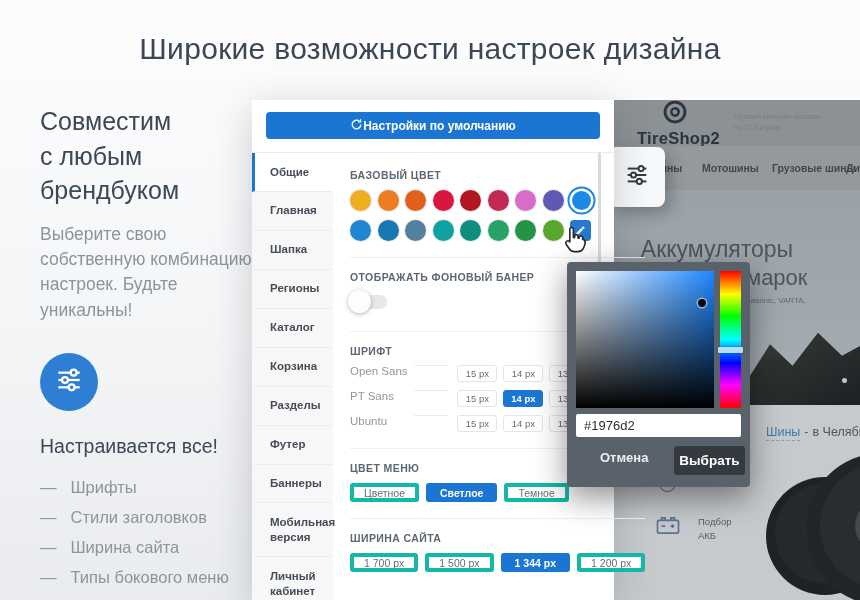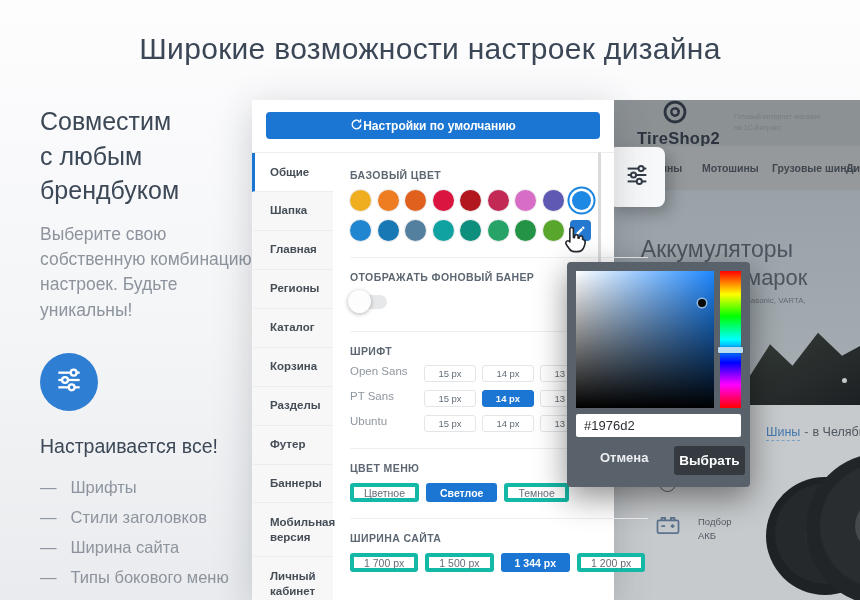--- a/index.html
+++ b/index.html
@@ -99,21 +99,21 @@
   .hr{ border-top:1px solid #edeff1; margin:16px 0 13px; }
   .toggle{ position:relative; margin-top:12px; width:37px; height:14px; border-radius:7px; background:#e7e8ea; cursor:pointer; }
   .toggle-knob{
     position:absolute; left:-2px; top:-5px; width:23px; height:23px; border-radius:50%;
     background:#fdfdfd; box-shadow:0 1px 4px rgba(0,0,0,.3);
   }
   .font-row{ display:flex; margin-top:8px; padding-right:56px; }
   .font-name{ width:62px; flex-shrink:0; font-size:11.5px; color:#8f97a0; }
   .dots{ flex:1; border-bottom:1px dotted #d5d8db; height:1px; margin:0 4px 0 2px; }
   .size-btn{
-    width:52px; height:17px; margin-left:6px; border:1px solid #e3e5e8; border-radius:3px;
+    width:40px; height:17px; margin-left:6px; border:1px solid #e3e5e8; border-radius:3px;
     background:#fff; font-size:9.5px; color:#636d78; display:flex; align-items:center; justify-content:center; cursor:pointer;
   }
   .size-btn.selected, .opt-btn.selected{ background:#1b76d3; border-color:#1b76d3; color:#fff; font-weight:bold; }
   .opt-row{ display:flex; gap:7px; margin-top:9px; }
   .opt-btn{
     padding:0 10px; height:19px; border:4px solid #14b8a6; border-radius:3px; background:#fff;
     font-size:10.5px; color:#636d78; display:flex; align-items:center; justify-content:center; cursor:pointer; white-space:nowrap;
   }
   .scroll-thumb{ position:absolute; left:346px; top:52px; width:3px; height:112px; background:#d8dadc; border-radius:2px; }
   
@@ -272,22 +272,22 @@
             <path d="M20 12a8 8 0 1 1-2.7-6"></path>
             <path d="M19.5 2.5v4.6h-4.6" stroke-width="2.2"></path>
           </svg>
       </span>
       <span>Настройки по умолчанию</span>
     </button>
   </div>
   <div class="panel-body">
     <div class="side">
       <div class="side-item active">Общие</div>
+      <div class="side-item">Главная</div>
       <div class="side-item">Шапка</div>
-      <div class="side-item">Главная</div>
       <div class="side-item">Регионы</div>
       <div class="side-item">Каталог</div>
       <div class="side-item">Корзина</div>
       <div class="side-item">Разделы</div>
       <div class="side-item">Футер</div>
       <div class="side-item">Баннеры</div>
       <div class="side-item">Мобильная версия</div>
       <div class="side-item">Личный кабинет</div>
     </div>
     <div class="content">

